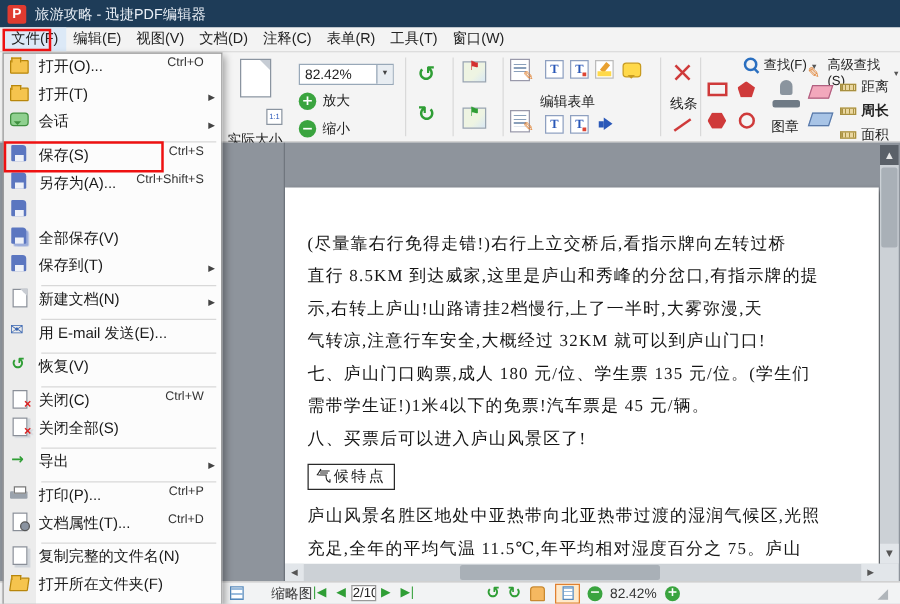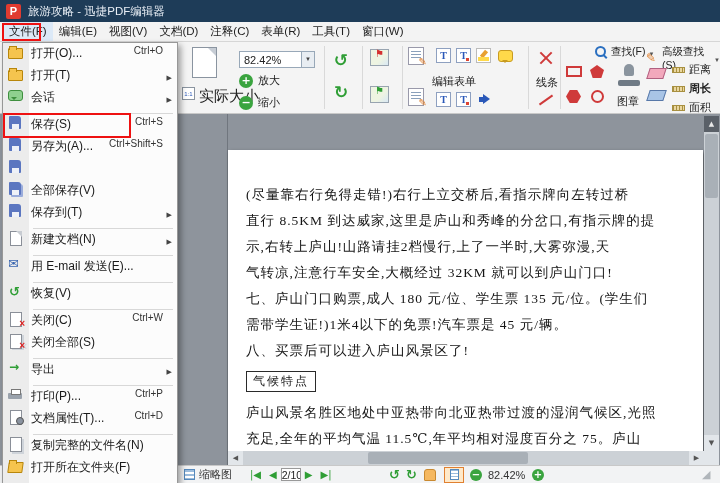--- a/index.html
+++ b/index.html
@@ -33,21 +33,21 @@
 
   
   .toolbar { position:absolute; left:0; top:42px; width:720px; height:72px; background:#f4f4f4;
              border-bottom:1px solid #c8c8c8; }
   .vsep { position:absolute; top:4px; width:1px; height:63px; background:#d9d9d9; }
   .tb-lbl { position:absolute; font-size:11px; color:#222; white-space:nowrap; }
   .fit-ic { position:absolute; left:192px; top:5px; width:25px; height:31px; background:#fff;
             border:1px solid #8a94a0; }
   .fit-ic::after { content:""; position:absolute; right:0; top:0; border:4px solid transparent;
                    border-right-color:#c6ccd4; border-top-color:#c6ccd4; }
-  .as-row { position:absolute; left:182px; top:45px; display:flex; align-items:flex-start; gap:4px; font-size:15px; color:#222; }
+  .as-row { position:absolute; left:182px; top:45px; display:flex; align-items:flex-end; gap:4px; font-size:11px; color:#222;flex-direction:column; }
   .as-ic { width:13px; height:13px; background:#fff; border:1px solid #8a94a0;
            font:6px/12px "Liberation Sans",sans-serif; text-align:center; color:#2a58b8; }
   .as-ic::after { content:"1:1"; }
   .combo { position:absolute; left:239px; top:9px; width:76px; height:17px; background:#fff;
            border:1px solid #98a8b8; display:flex; align-items:center; font-size:11px; color:#222; padding-left:4px; }
   .combo-car { margin-left:auto; width:13px; height:100%; background:#e8edf2; border-left:1px solid #98a8b8; position:relative; }
   .combo-car::after { content:"▼"; position:absolute; left:3px; top:4px; font-size:6px; color:#444; }
   .tb-row { position:absolute; display:flex; align-items:center; gap:5px; font-size:11px; color:#222; }
   .gc { width:14px; height:14px; border-radius:50%; background:#3aa43f; color:#fff; text-align:center;
         font:bold 11px/13px "DejaVu Sans",sans-serif; flex:none; }
@@ -331,21 +331,21 @@
   <div class="vs-bot"></div>
 </div>
 <div class="hscroll">
   <div class="hs-left"></div>
   <div class="hs-thumb"></div>
   <div class="hs-right"></div>
 </div>
 <div class="sb-corner"></div>
 
 <div class="statusbar">
-  <div class="sb-item" style="left:184px;">
+  <div class="sb-item" style="left:184px;gap:18px;">
     <span class="thumb-ic"></span>
     <span>缩略图</span>
   </div>
   <div class="sb-item" style="left:246px;">
     <span class="nav-g first"></span>
     <span class="nav-g prev"></span>
     <input class="pg-input" value="2/10" style="">
     <span class="nav-g next"></span>
     <span class="nav-g last"></span>
   </div>

